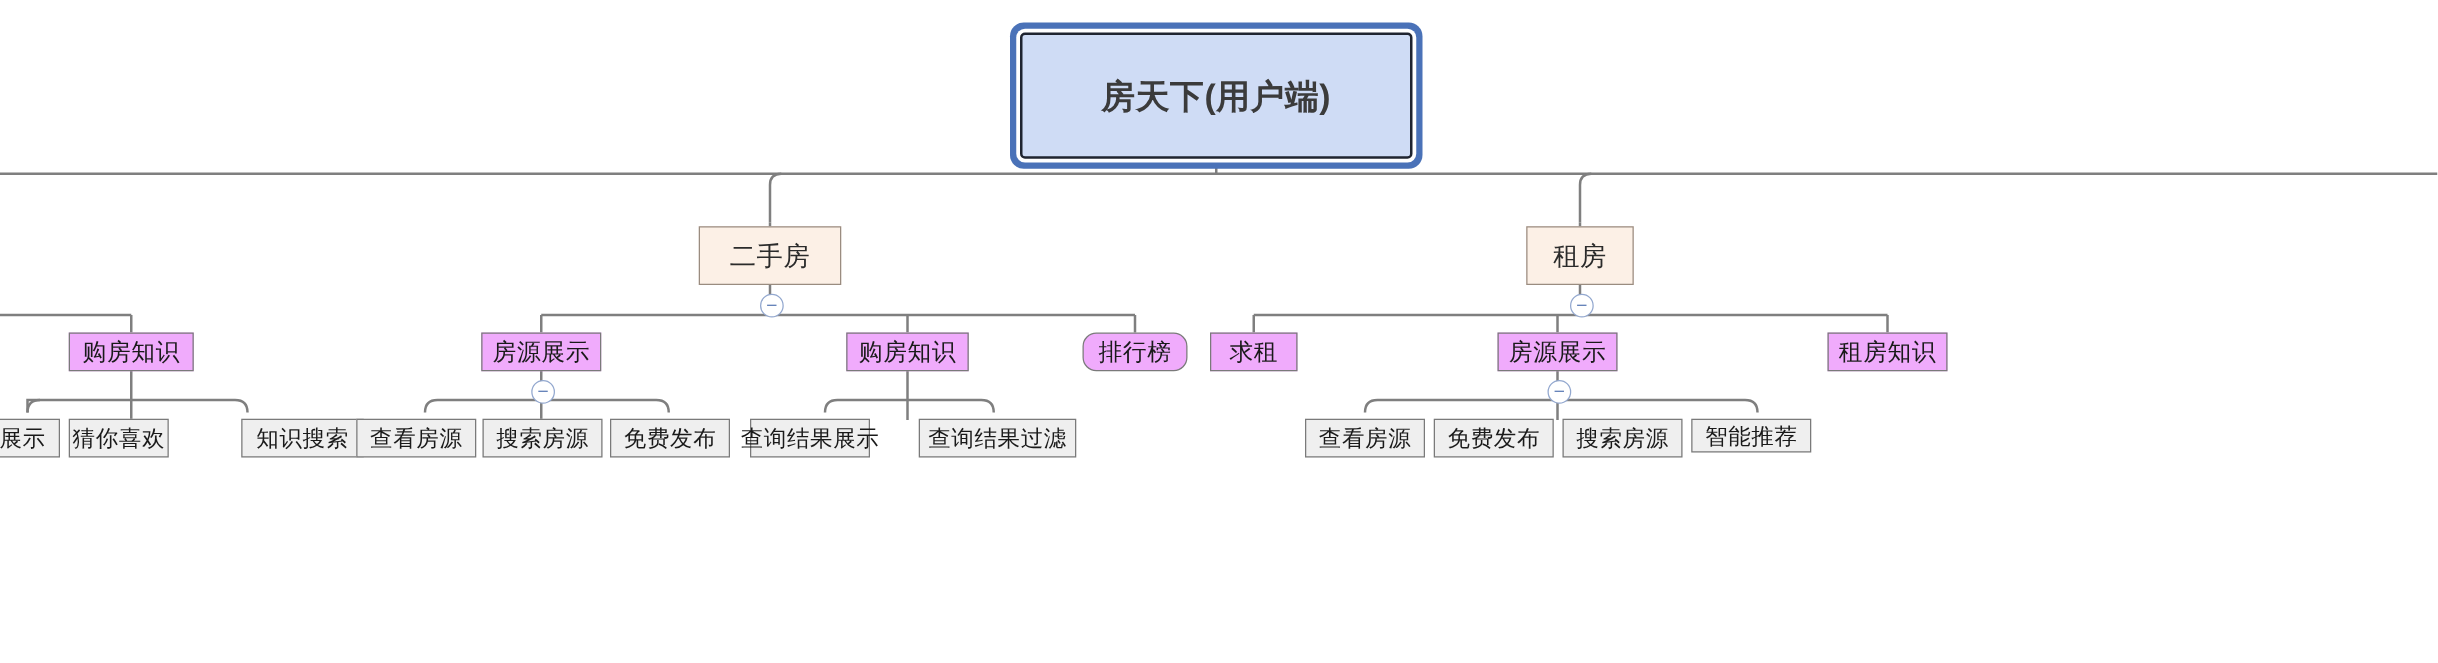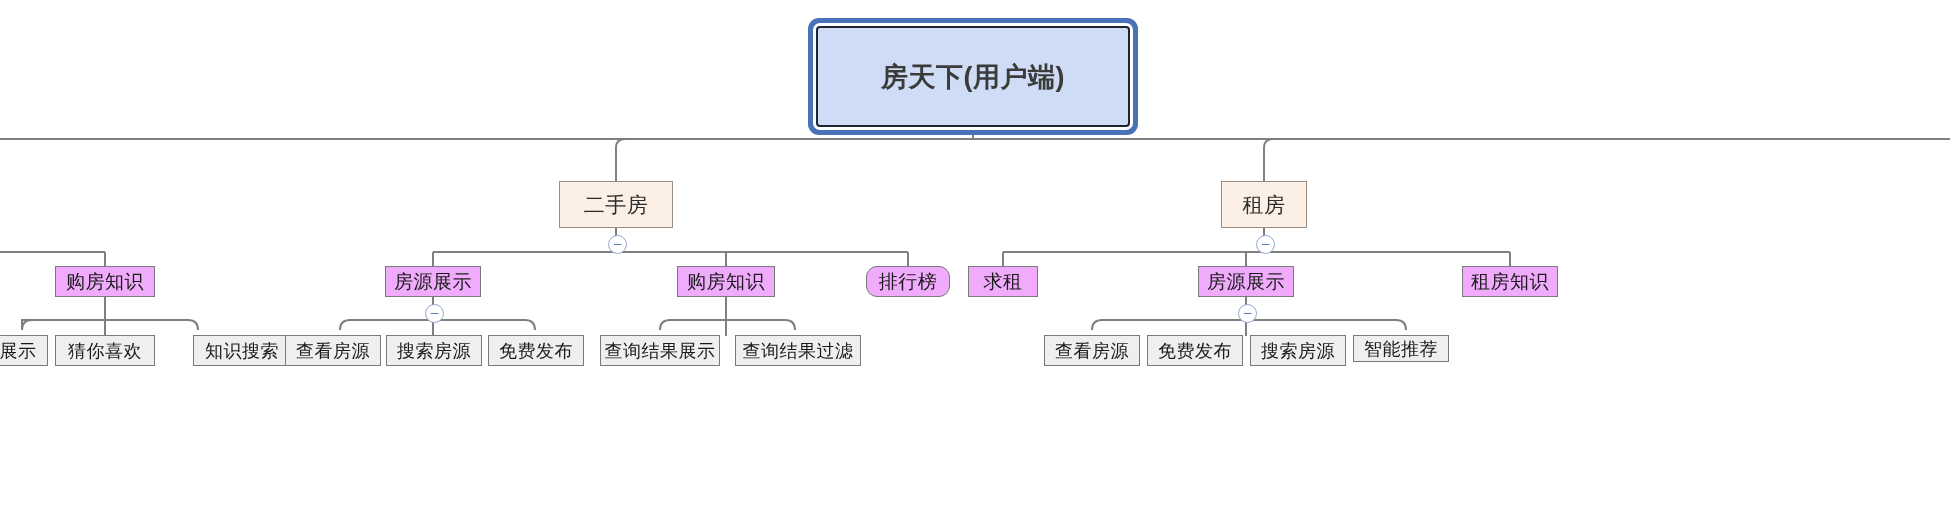--- a/index.html
+++ b/index.html
@@ -176,41 +176,41 @@
     <span>−</span>
   </div>
   <div class="toggle" style="left:1238px;top:304px;">
     <span>−</span>
   </div>
 
   <div class="node leaf" style="left:-12px;top:335px;width:60px;height:31px;">
     <span>展示</span>
   </div>
 
-  <div class="node leaf" style="left:55px;top:335px;width:100px;height:31px;">
+  <div class="node leaf" style="left:55px;top:335px;width:80px;height:31px;">
     <span>猜你喜欢</span>
   </div>
 
   <div class="node leaf" style="left:161px;top:335px;width:98px;height:31px;margin-left:32px;">
     <span>知识搜索</span>
   </div>
 
   <div class="node leaf" style="left:285px;top:335px;width:96px;height:31px;">
     <span>查看房源</span>
   </div>
 
   <div class="node leaf" style="left:386px;top:335px;width:96px;height:31px;">
     <span>搜索房源</span>
   </div>
 
   <div class="node leaf" style="left:488px;top:335px;width:96px;height:31px;">
     <span>免费发布</span>
   </div>
 
-  <div class="node leaf" style="left:600px;top:335px;width:120px;height:31px;">
+  <div class="node leaf" style="left:600px;top:335px;width:96px;height:31px;">
     <span>查询结果展示</span>
   </div>
 
   <div class="node leaf" style="left:735px;top:335px;width:126px;height:31px;">
     <span>查询结果过滤</span>
   </div>
 
   <div class="node leaf" style="left:1044px;top:335px;width:96px;height:31px;">
     <span>查看房源</span>
   </div>

